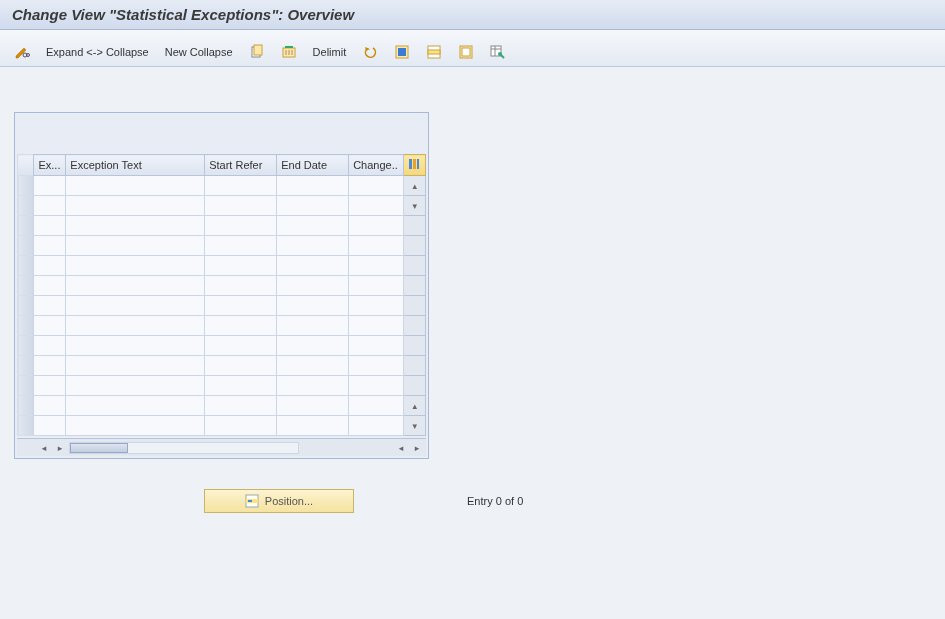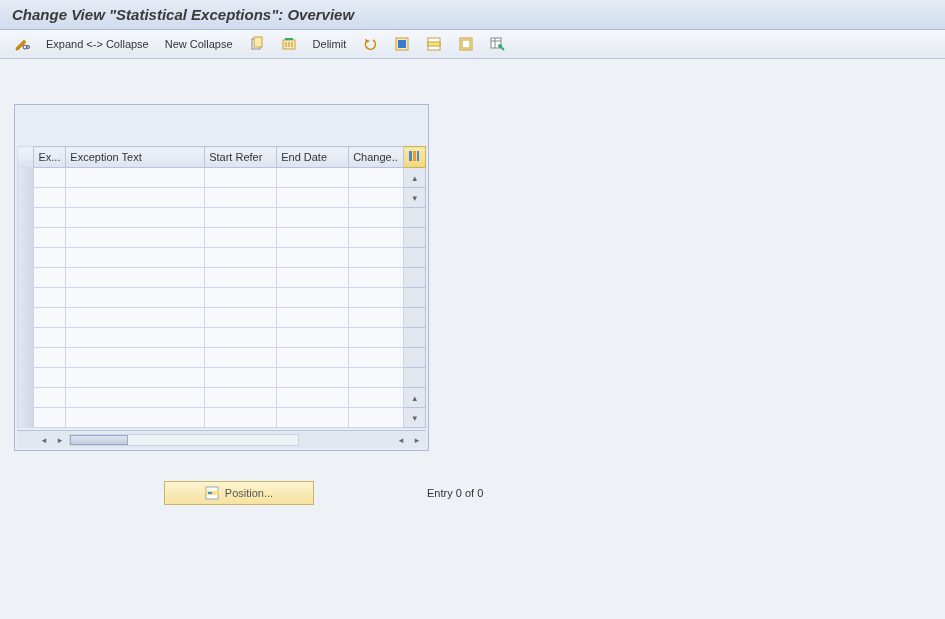--- a/index.html
+++ b/index.html
@@ -32,20 +32,21 @@
       gap: 8px;
     }
     .toolbar-btn {
       display: inline-flex;
       align-items: center;
       gap: 3px;
       padding: 2px 4px;
       cursor: pointer;
       color: #333;
       font-size: 11px;
+      margin-top: 8px;
     }
     .icon-svg { width: 16px; height: 16px; display: block; }
     .content { padding: 10px 14px; }
     .field-row {
       display: flex;
       align-items: center;
       margin-bottom: 3px;
     }
     .field-label {
       background: #dde4f0;
@@ -147,20 +148,21 @@
       align-items:center;
       gap:6px;
       width: 150px;
       height: 24px;
       border: 1px solid #c8b468;
       background: linear-gradient(to bottom,#fdf3cf,#f5e3a0);
       cursor:pointer;
       padding: 0 6px;
       justify-content:center;
       color:#555;
+      margin-left:40px;
     }
     .entry-text { font-size:11px; color:#333;padding-left:23px; }
     .watermark-stub {
       position:absolute;
       top:48px; left:270px;
       font-size:22px;
       color: rgba(200,140,60,0.45);
       font-family: Georgia, serif;
       pointer-events:none;
       letter-spacing:1px;

